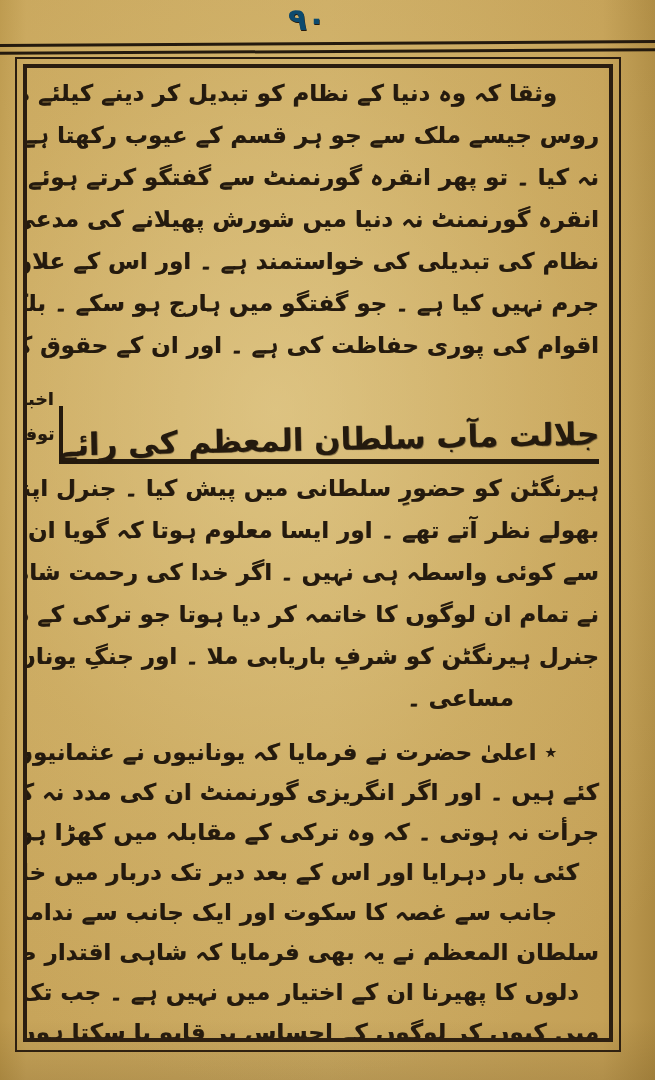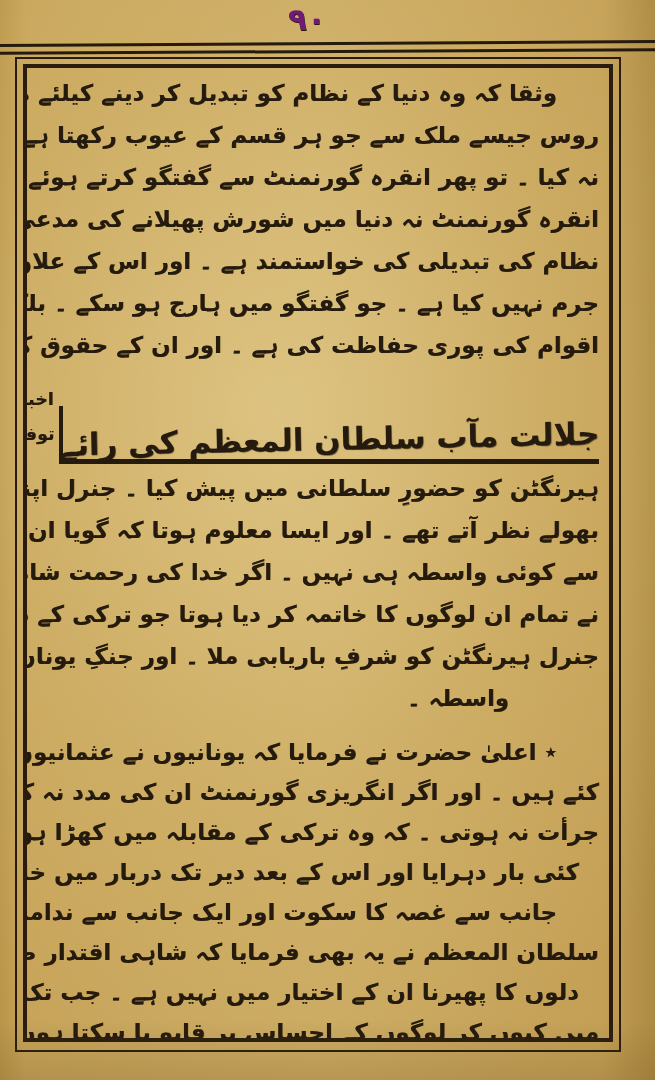--- a/index.html
+++ b/index.html
@@ -14,21 +14,21 @@
       linear-gradient(90deg, #b99549 0%, #c7a45a 4%, #cbaa62 50%, #c4a056 92%, #ad8a42 100%),
       #c6a258;
   }
   body::after { 
     content: "";
     position: absolute; left: 0; right: 0; bottom: 0; height: 60px;
     background: linear-gradient(180deg, rgba(0,0,0,0) 0%, rgba(90,65,20,0.18) 100%);
     pointer-events: none;
   }
 
-  .ink { color: #701a75; }
+  .ink { color: #0c4a6e; }
 
   
   .page-number {
     position: absolute; top: 1px; left: 272px; width: 70px;
     text-align: center;
     font-size: 31px; font-weight: bold;
     letter-spacing: 2px;
     text-shadow: 0.5px 0.5px 0 #241a0e;
   }
   .top-rule-1 {
@@ -152,21 +152,21 @@
         <div class="note-line">توفیق پاشا صدر اعظم نے جنرل</div>
       </div>
     </div>
 
     <div class="para para-2">
       <div class="line">ہیرنگٹن کو حضورِ سلطانی میں پیش کیا ۔ جنرل اپنی شکل و صورت سے بہت</div>
       <div class="line">بھولے نظر آتے تھے ۔ اور ایسا معلوم ہوتا کہ گویا ان کو ان شدائد و مظالم</div>
       <div class="line">سے کوئی واسطہ ہی نہیں ۔ اگر خدا کی رحمت شاملِ حال نہ ہوتی تو ان مظالم</div>
       <div class="line">نے تمام ان لوگوں کا خاتمہ کر دیا ہوتا جو ترکی کے درپے رہے ہیں ۔ بہرحال</div>
       <div class="line">جنرل ہیرنگٹن کو شرفِ باریابی ملا ۔ اور جنگِ یونان کے بارہ میں گفتگو شروع</div>
-      <div class="line short">واسطہ ۔</div>
+      <div class="line short">مساعی ۔</div>
     </div>
 
     <div class="para para-3">
       <div class="line indent-r">٭ اعلیٰ حضرت نے فرمایا کہ یونانیوں نے عثمانیوں پر بے انتہا مظالم</div>
       <div class="line">کئے ہیں ۔ اور اگر انگریزی گورنمنٹ ان کی مدد نہ کرتی تو یقیناً یونان کو کبھی</div>
       <div class="line">جرأت نہ ہوتی ۔ کہ وہ ترکی کے مقابلہ میں کھڑا ہو ۔ اعلیٰ حضرت نے اس جملہ کو</div>
       <div class="line indent-r-sm">کئی بار دہرایا اور اس کے بعد دیر تک دربار میں خاموشی رہی ۔ (گویا ایک</div>
       <div class="line indent-r">جانب سے غصہ کا سکوت اور ایک جانب سے ندامت کی خاموشی تھی)</div>
       <div class="line">سلطان المعظم نے یہ بھی فرمایا کہ شاہی اقتدار صرف جسموں پر ہوتا ہے ۔</div>
       <div class="line indent-r-sm">دلوں کا پھیرنا ان کے اختیار میں نہیں ہے ۔ جب تک یہ جنگ قائم ہے ۔</div>

